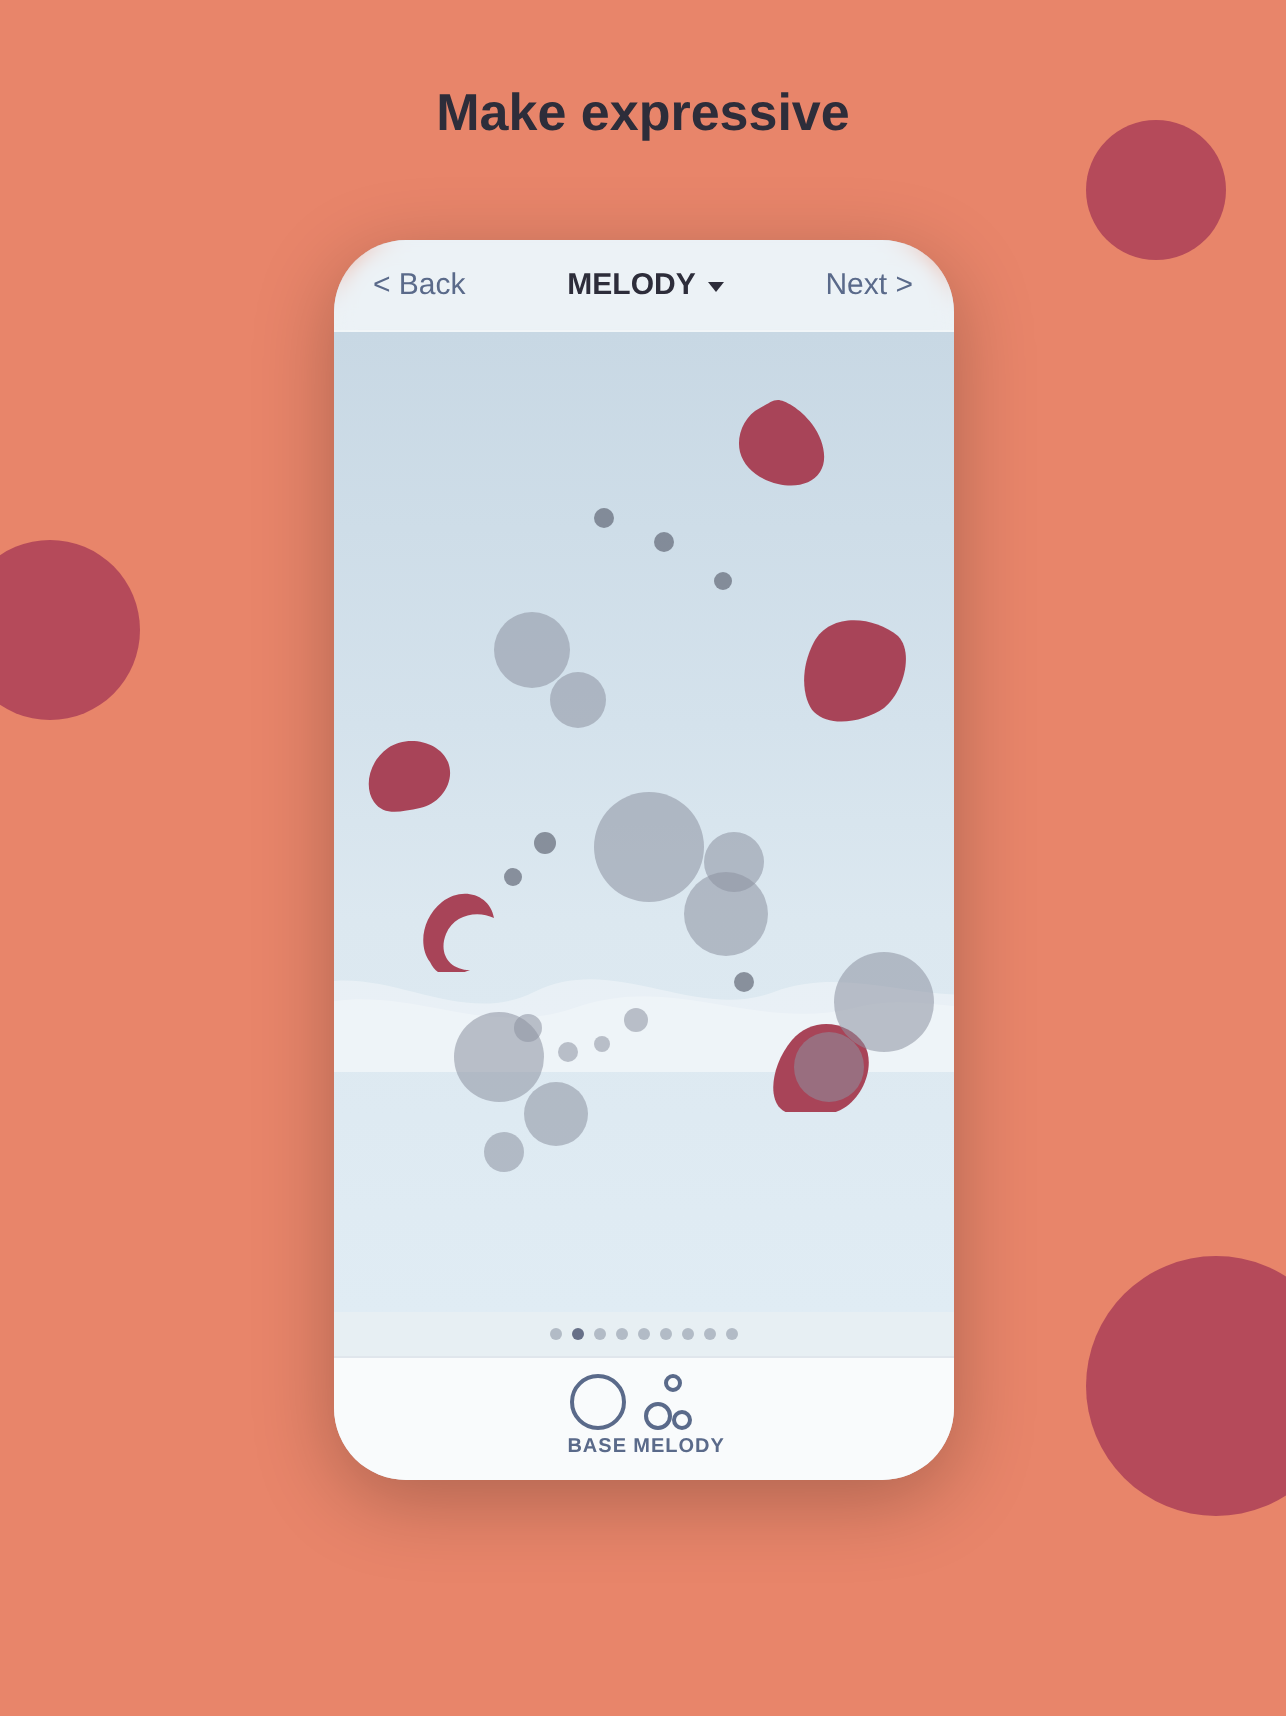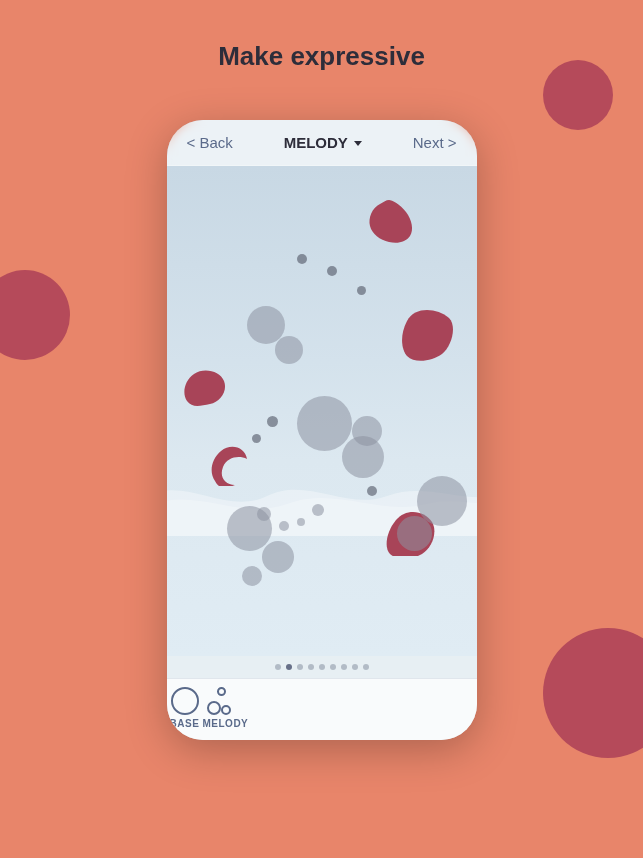--- a/index.html
+++ b/index.html
@@ -222,21 +222,21 @@
     }
 
     .dot-indicator.active {
       background: rgba(60, 70, 100, 0.75);
     }
 
     
     .tab-bar {
       display: flex;
       align-items: center;
-      justify-content: flex-start;
+      justify-content: center;
       padding: 8px 0 12px;
       background: rgba(255,255,255,0.85);
       border-top: 1px solid rgba(200,210,220,0.5);
     }
 
     .tab-item {
       display: flex;
       flex-direction: column;
       align-items: center;
       gap: 3px;

